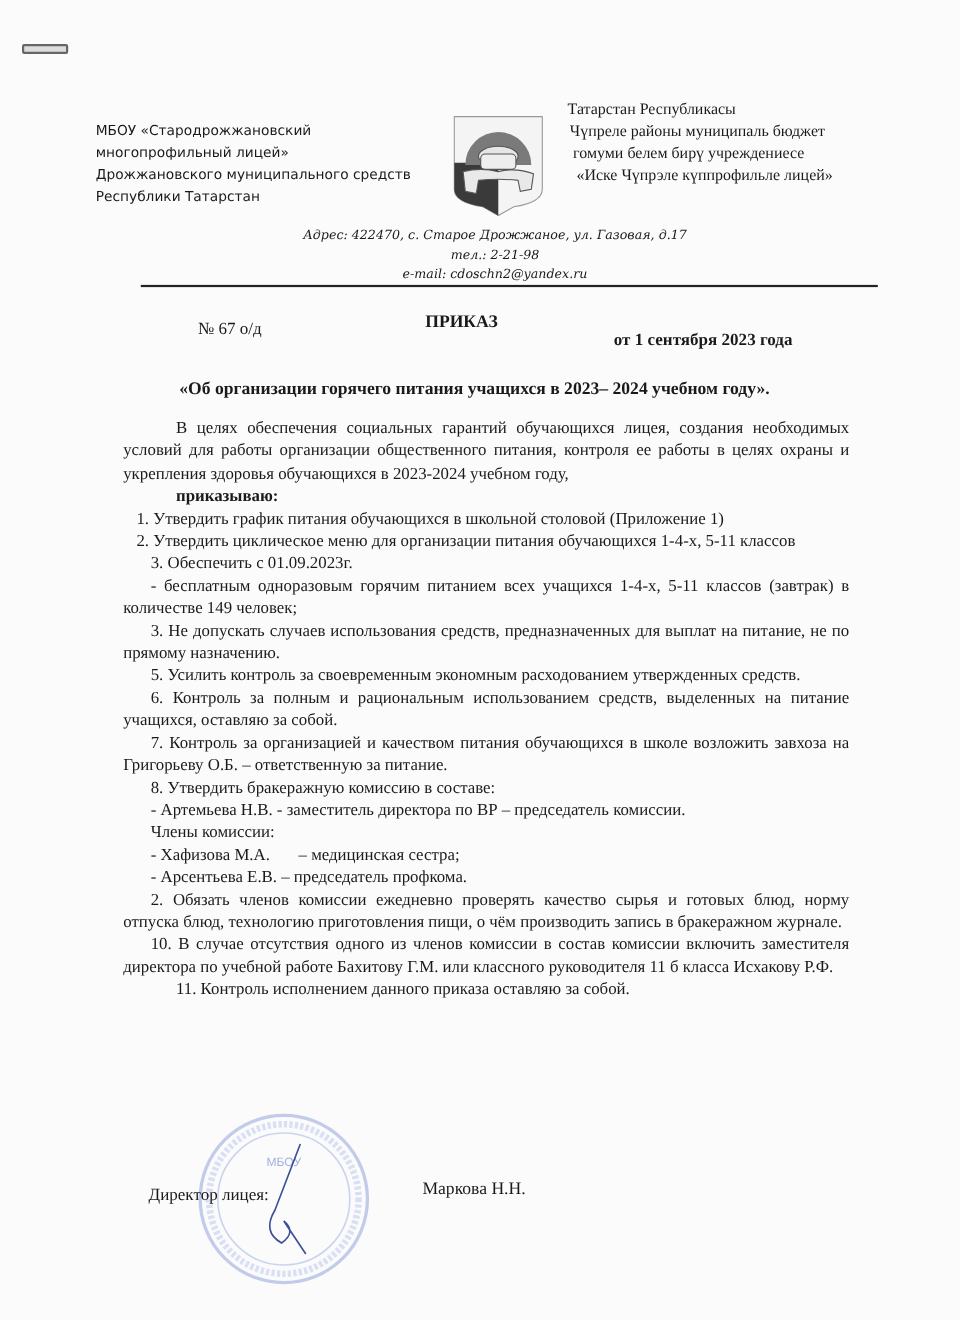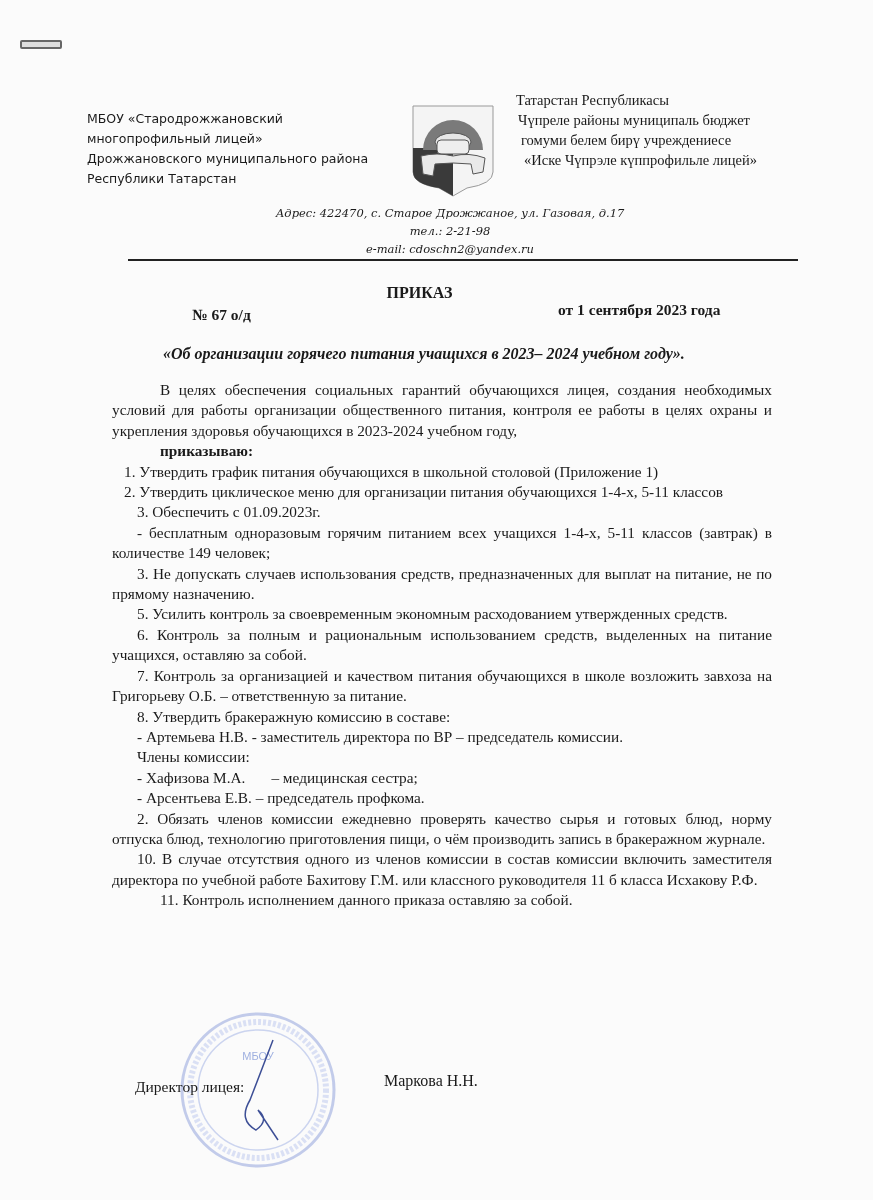--- a/index.html
+++ b/index.html
@@ -10,43 +10,43 @@
   .staple { position: absolute; left: 20px; top: 40px; width: 38px; height: 5px; border: 2px solid #666; border-radius: 2px; background: #ddd; }
   .hdr-left { position: absolute; left: 87px; top: 109px; font-family: "DejaVu Sans", sans-serif; font-size: 12.5px; line-height: 20px; }
   .hdr-right { position: absolute; left: 516px; top: 90px; font-family: Liberation Serif, serif; font-size: 14.5px; line-height: 20px; }
   .hdr-right div:nth-child(2) { padding-left: 2px; }
   .hdr-right div:nth-child(3) { padding-left: 5px; }
   .hdr-right div:nth-child(4) { padding-left: 8px; }
   .emblem { position: absolute; left: 407px; top: 102px; width: 92px; height: 96px; }
   .address { position: absolute; left: 240px; top: 204px; width: 420px; text-align: center; font-family: "DejaVu Serif", serif; font-style: italic; font-size: 11.5px; line-height: 18px; }
   .rule { position: absolute; left: 128px; top: 259px; width: 670px; height: 2px; background: #222; }
   .title { position: absolute; left: 0; top: 284px; width: 789px; text-align: center; font-weight: bold; font-size: 16px; padding-left: 50px; box-sizing: border-box; }
-  .num { position: absolute; left: 180px; top: 306px; font-weight: bold; font-size: 15.5px; margin-left: 12px; }
+  .num { position: absolute; left: 180px; top: 291px; font-weight: normal; font-size: 15.5px; }
   .date { position: absolute; left: 558px; top: 301px; font-weight: bold; font-size: 15.5px; }
-  .subject { position: absolute; left: 163px; top: 345px; font-weight: bold; font-size: 16px; font-style: italic; }
+  .subject { position: absolute; left: 163px; top: 345px; font-weight: bold; font-size: 16px; }
   .body { position: absolute; left: 112px; top: 380px; width: 660px; font-size: 15.3px; line-height: 20.4px; }
   .body p { margin: 0; text-align: justify; text-align-last: left; }
   .ind { text-indent: 25px; }
   .ind2 { text-indent: 48px; }
   .ind3 { text-indent: 12px; }
   .bold { font-weight: bold; }
   .gap { display: inline-block; width: 26px; }
   .stamp { position: absolute; left: 178px; top: 1010px; width: 160px; height: 160px; }
   .sign-role { position: absolute; left: 135px; top: 1078px; font-size: 15.5px; text-align: right; }
   .sign-name { position: absolute; left: 384px; top: 1072px; font-size: 16px; }
 </style>
 </head>
 <body>
 
 <div class="staple"></div>
 
 <div class="hdr-left">
   <div>МБОУ «Стародрожжановский</div>
   <div>многопрофильный лицей»</div>
-  <div>Дрожжановского муниципального района</div>
+  <div>Дрожжановского муниципального средств</div>
   <div>Республики Татарстан</div>
 </div>
 
 <div class="emblem">
   <svg width="92" height="96" viewBox="0 0 92 96">
     <path d="M6 4 H86 V70 Q86 82 60 86 L46 94 L32 86 Q6 82 6 70 Z" fill="#f4f4f4" stroke="#999" stroke-width="1"></path>
     <path d="M6 46 H46 V94 L32 86 Q6 82 6 70 Z" fill="#3a3a3a"></path>
     <path d="M16 48 A30 30 0 0 1 76 48 Z" fill="#7a7a7a"></path>
     <ellipse cx="46" cy="40" rx="18" ry="9" fill="#e6e6e6" stroke="#555"></ellipse>
     <rect x="30" y="38" width="32" height="14" rx="4" fill="#eeeeee" stroke="#555"></rect>

